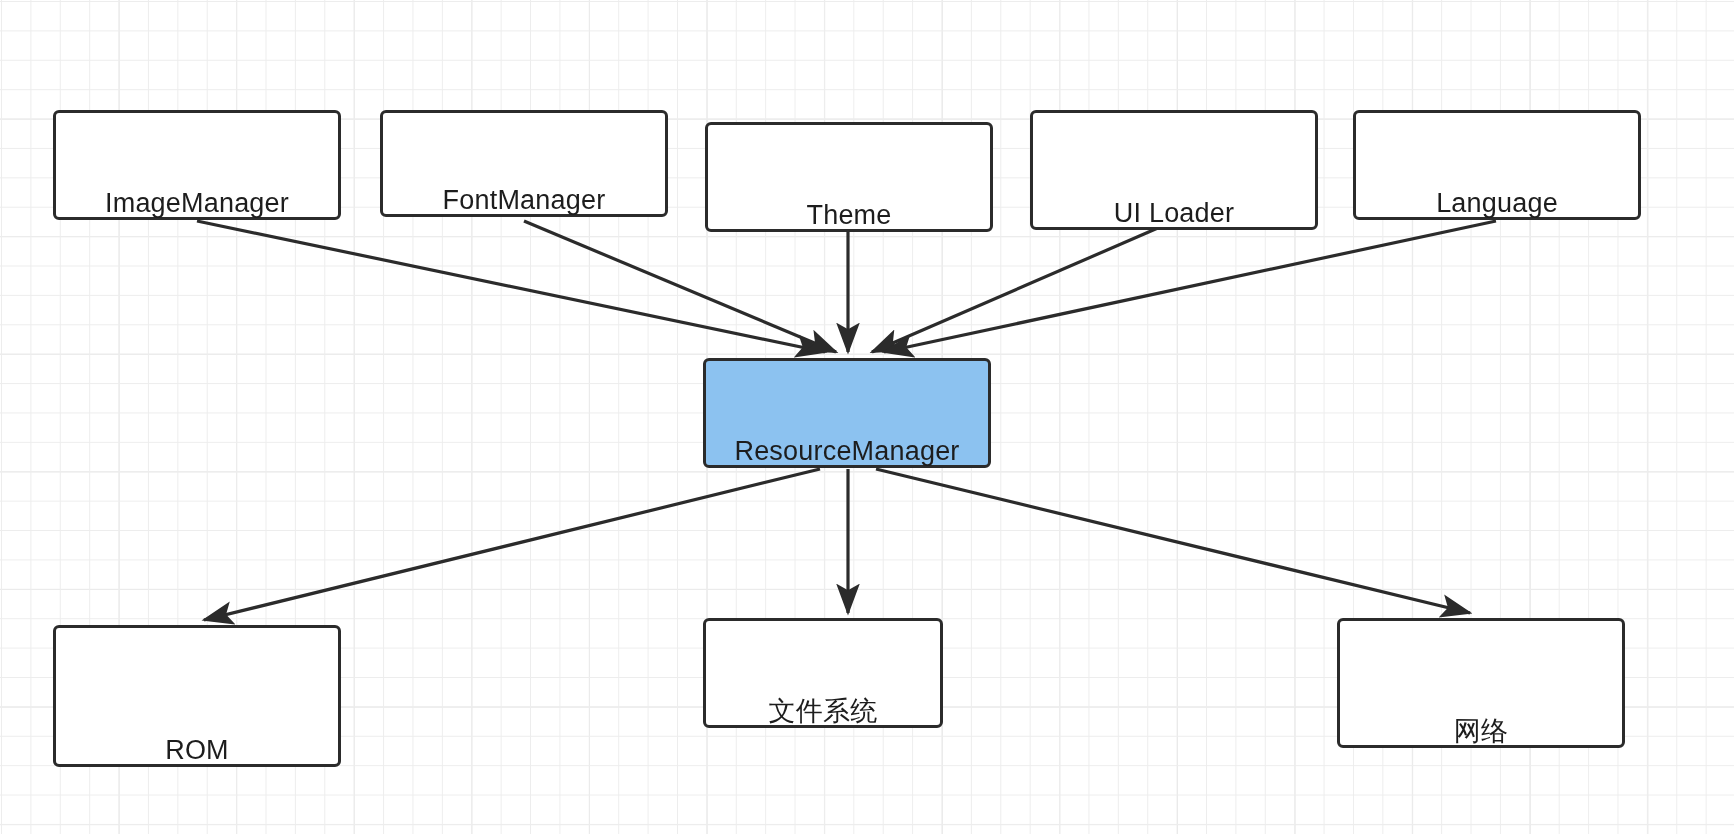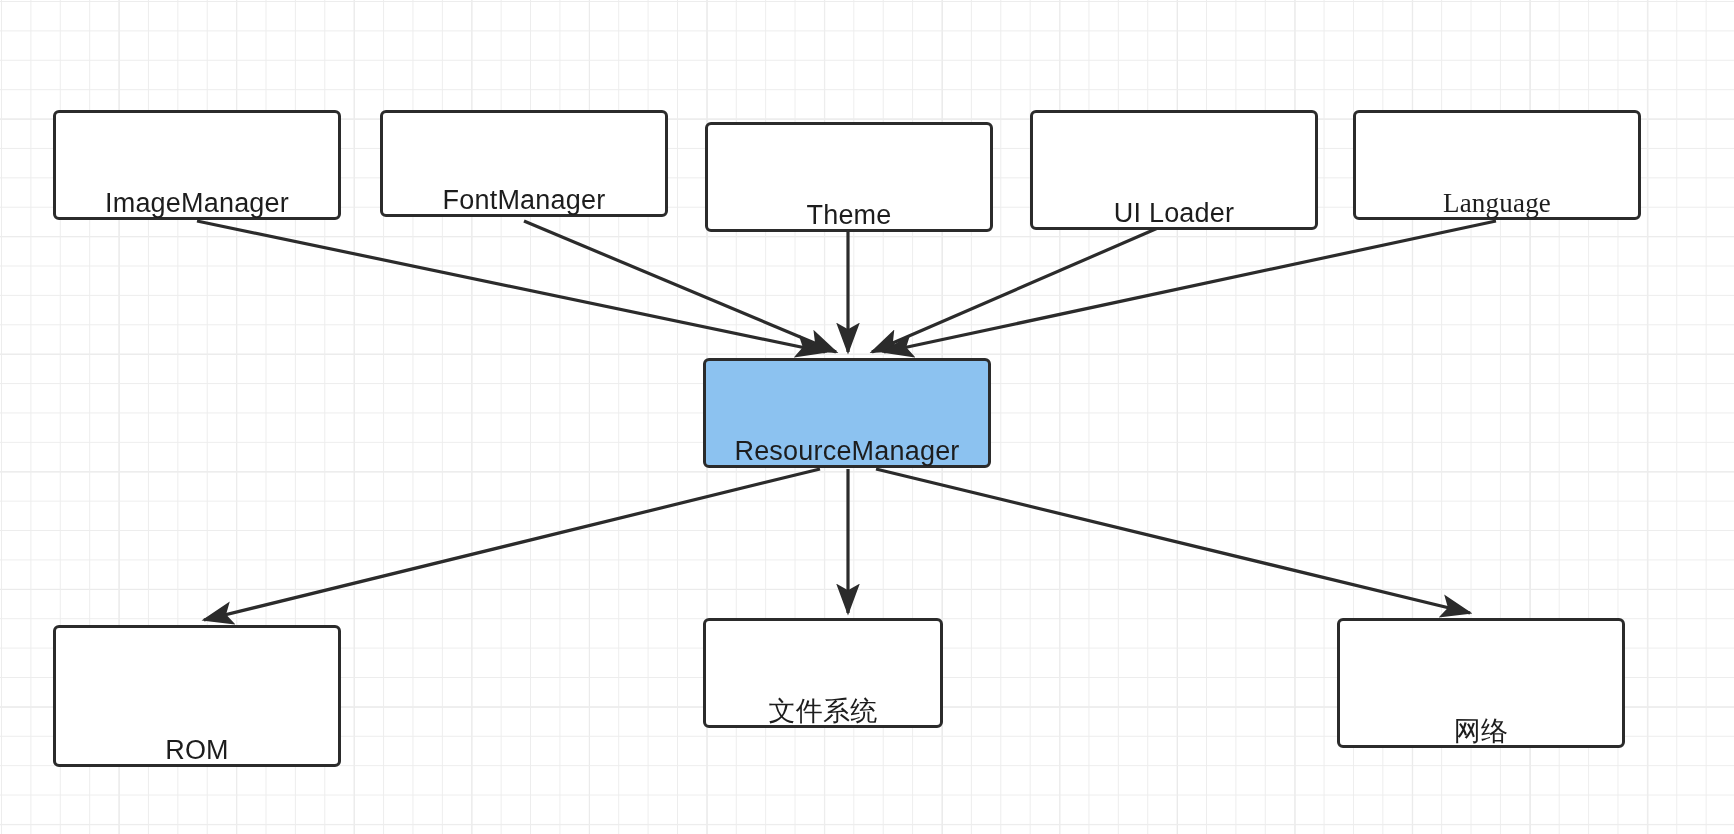--- a/index.html
+++ b/index.html
@@ -86,21 +86,21 @@
       </div>
       <div class="node" style="left: 380px; top: 110px; width: 288px; height: 107px;">
         <span class="node-label">FontManager</span>
       </div>
       <div class="node" style="left: 705px; top: 110px; width: 288px; height: 110px; margin-top: 12px;">
         <span class="node-label">Theme</span>
       </div>
       <div class="node" style="left: 1030px; top: 110px; width: 288px; height: 120px;">
         <span class="node-label">UI Loader</span>
       </div>
-      <div class="node" style="left: 1353px; top: 110px; width: 288px; height: 110px; font-family: Liberation Serif, serif;">
+      <div class="node" style="left: 1353px; top: 110px; width: 288px; height: 110px;">
         <span class="node-label">Language</span>
       </div>
       <div class="node accent" style="left: 703px; top: 358px; width: 288px; height: 110px;">
         <span class="node-label">ResourceManager</span>
       </div>
       <div class="node" style="left: 53px; top: 625px; width: 288px; height: 142px;">
         <span class="node-label">ROM</span>
       </div>
       <div class="node" style="left: 703px; top: 618px; width: 240px; height: 110px;">
         <span class="node-label">文件系统</span>

